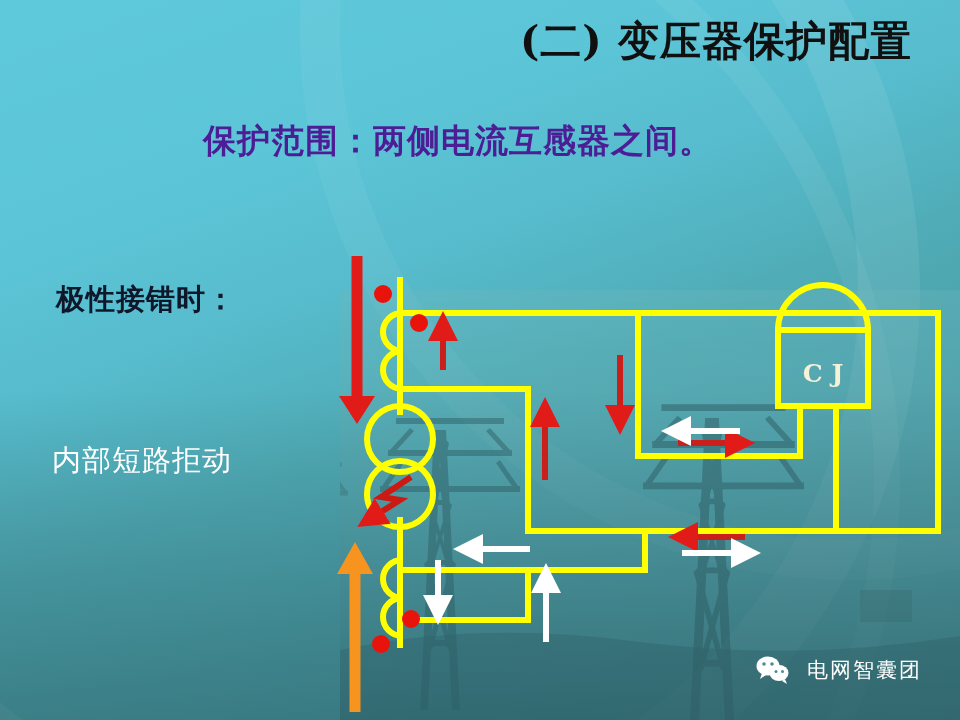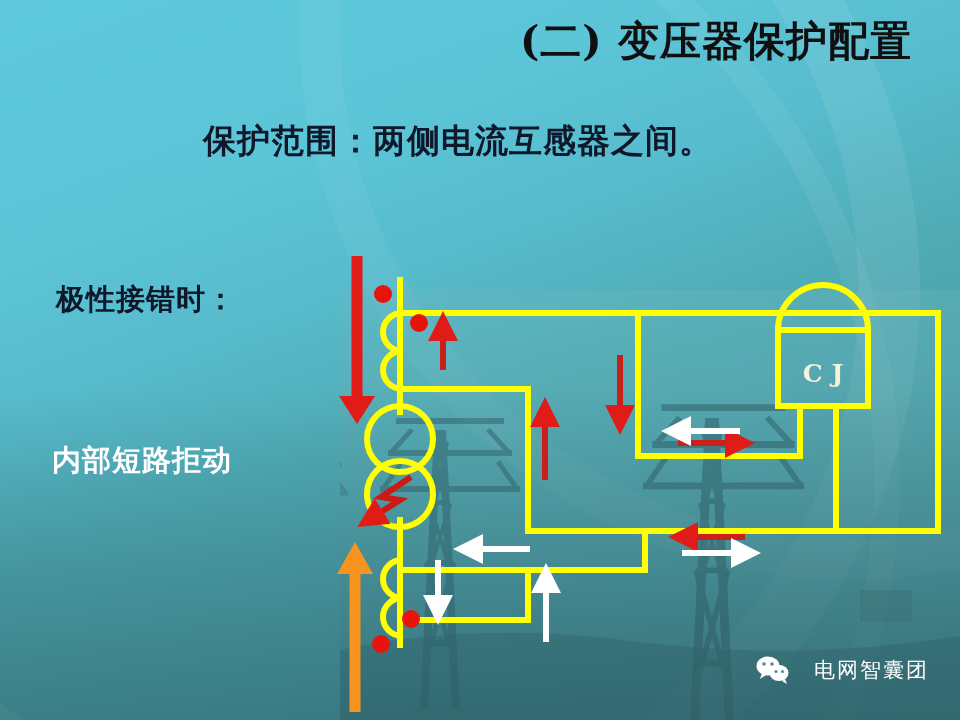--- a/index.html
+++ b/index.html
@@ -87,21 +87,21 @@
     font-size: 41px;
     font-weight: bold;
     letter-spacing: 1px;
     white-space: nowrap;
     font-family: "DejaVu Serif", "Liberation Serif", serif;
   }
   .line-1 {
     position: absolute;
     left: 203px;
     top: 119px;
-    color: #0f172a;
+    color: #4c1d95;
     font-size: 33px;
     font-weight: bold;
     white-space: nowrap;
     letter-spacing: 1px;
   }
   .line-2 {
     position: absolute;
     left: 226px;
     top: 199px;
     color: #ffffff;
@@ -119,42 +119,42 @@
     font-weight: bold;
     white-space: nowrap;
     letter-spacing: 1px;
   }
   .label-internal {
     position: absolute;
     left: 52px;
     top: 441px;
     color: #ffffff;
     font-size: 29px;
-    font-weight: bold;
+    font-weight: normal;
     white-space: nowrap;
     letter-spacing: 1px;
   }
 
   
   .diagram {
     position: absolute;
     left: 0;
     top: 0;
     width: 960px;
     height: 720px;
   }
 
   
   .watermark {
     position: absolute;
     left: 756px;
     top: 655px;
     display: flex;
     align-items: center;
-    gap: 24px;
+    gap: 17px;
   }
   .watermark-text {
     color: #ffffff;
     font-size: 21px;
     letter-spacing: 2px;
     white-space: nowrap;
   }
 </style>
 </head>
 <body>

